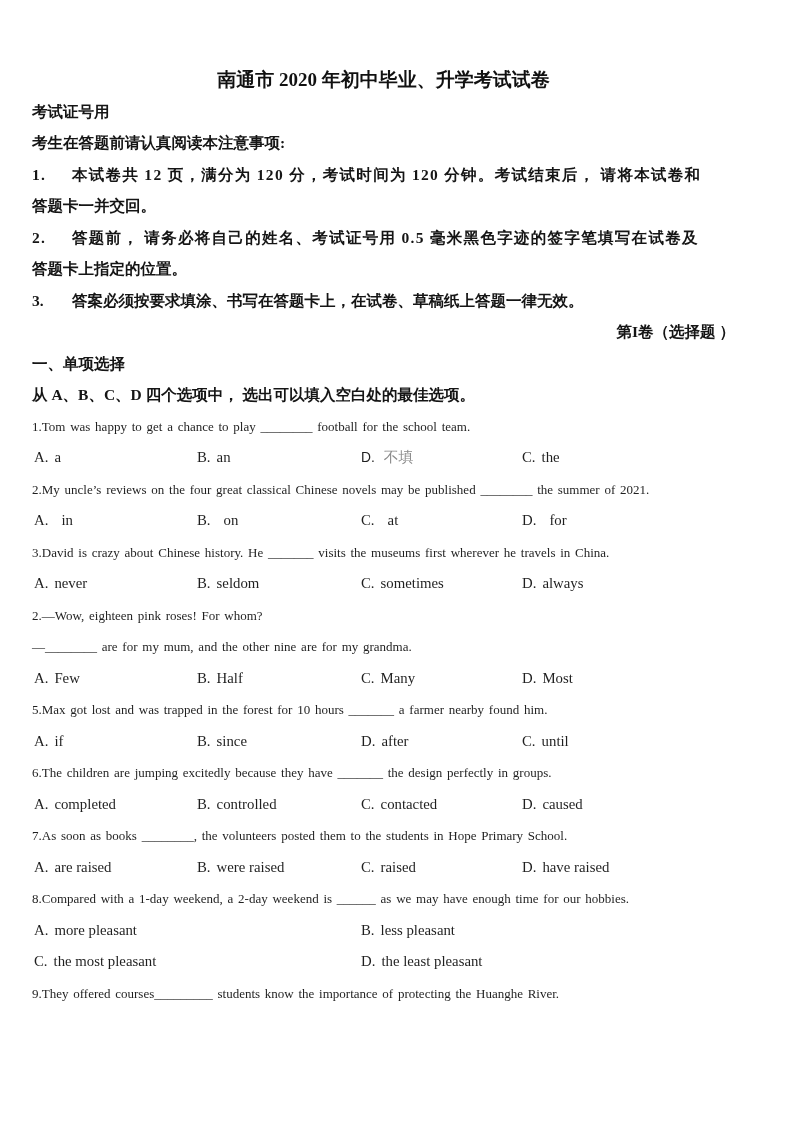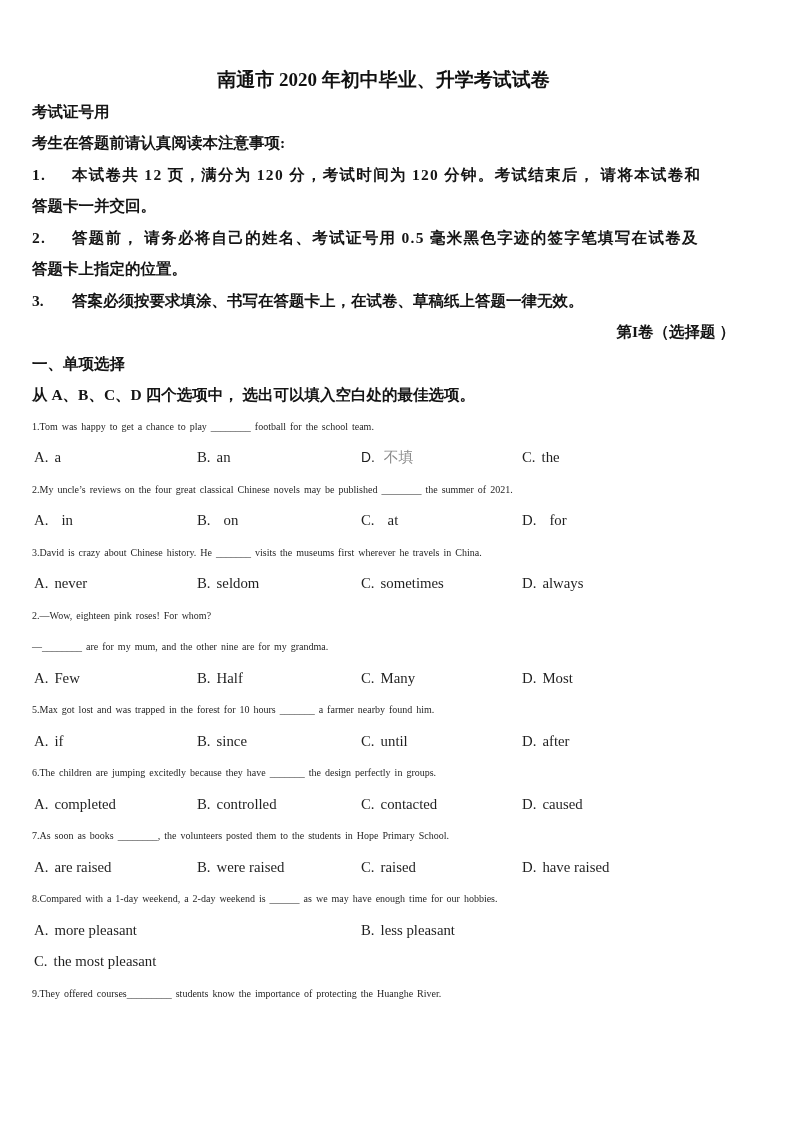--- a/index.html
+++ b/index.html
@@ -30,21 +30,21 @@
   }
   .zh {
     font-weight: bold;
     font-size: 15.5px;
     color: #151515;
     font-family: "Liberation Serif", serif;
   }
   .just { letter-spacing: 1.3px; }
   .center { text-align: right; }
   .num { display: inline-block; width: 40px; }
-  .en { font-size: 10px; word-spacing: 1.5px; }
+  .en { font-size: 13px; word-spacing: 1.5px; }
   .opts {
     display: grid;
     grid-template-columns: 163px 164px 161px auto;
     padding-left: 2px;
     font-size: 14.8px;
   }
   .opts.two { grid-template-columns: 327px auto; }
   .opt { white-space: nowrap; }
   .ol { margin-right: 6px; }
   .wide .ol { margin-right: 13px; }
@@ -103,22 +103,22 @@
     <span class="opt"><span class="ol">A.</span><span class="ot">Few</span></span>
     <span class="opt"><span class="ol">B.</span><span class="ot">Half</span></span>
     <span class="opt"><span class="ol">C.</span><span class="ot">Many</span></span>
     <span class="opt"><span class="ol">D.</span><span class="ot">Most</span></span>
   </div>
 
   <div class="line en">5.Max got lost and was trapped in the forest for 10 hours _______ a farmer nearby found him.</div>
   <div class="line opts">
     <span class="opt"><span class="ol">A.</span><span class="ot">if</span></span>
     <span class="opt"><span class="ol">B.</span><span class="ot">since</span></span>
+    <span class="opt"><span class="ol">D.</span><span class="ot">after</span></span>
     <span class="opt"><span class="ol">C.</span><span class="ot">until</span></span>
-    <span class="opt"><span class="ol">D.</span><span class="ot">after</span></span>
   </div>
 
   <div class="line en">6.The children are jumping excitedly because they have _______ the design perfectly in groups.</div>
   <div class="line opts">
     <span class="opt"><span class="ol">A.</span><span class="ot">completed</span></span>
     <span class="opt"><span class="ol">B.</span><span class="ot">controlled</span></span>
     <span class="opt"><span class="ol">C.</span><span class="ot">contacted</span></span>
     <span class="opt"><span class="ol">D.</span><span class="ot">caused</span></span>
   </div>
 
@@ -130,17 +130,18 @@
     <span class="opt"><span class="ol">D.</span><span class="ot">have raised</span></span>
   </div>
 
   <div class="line en">8.Compared with a 1-day weekend, a 2-day weekend is ______ as we may have enough time for our hobbies.</div>
   <div class="line opts two">
     <span class="opt"><span class="ol">A.</span><span class="ot">more pleasant</span></span>
     <span class="opt"><span class="ol">B.</span><span class="ot">less pleasant</span></span>
   </div>
   <div class="line opts two">
     <span class="opt"><span class="ol">C.</span><span class="ot">the most pleasant</span></span>
+    <span class="opt"><span class="ol">D.</span><span class="ot">the least pleasant</span></span>
   </div>
 
   <div class="line en">9.They offered courses_________ students know the importance of protecting the Huanghe River.</div>
 
 </div>
 
 </body></html>

